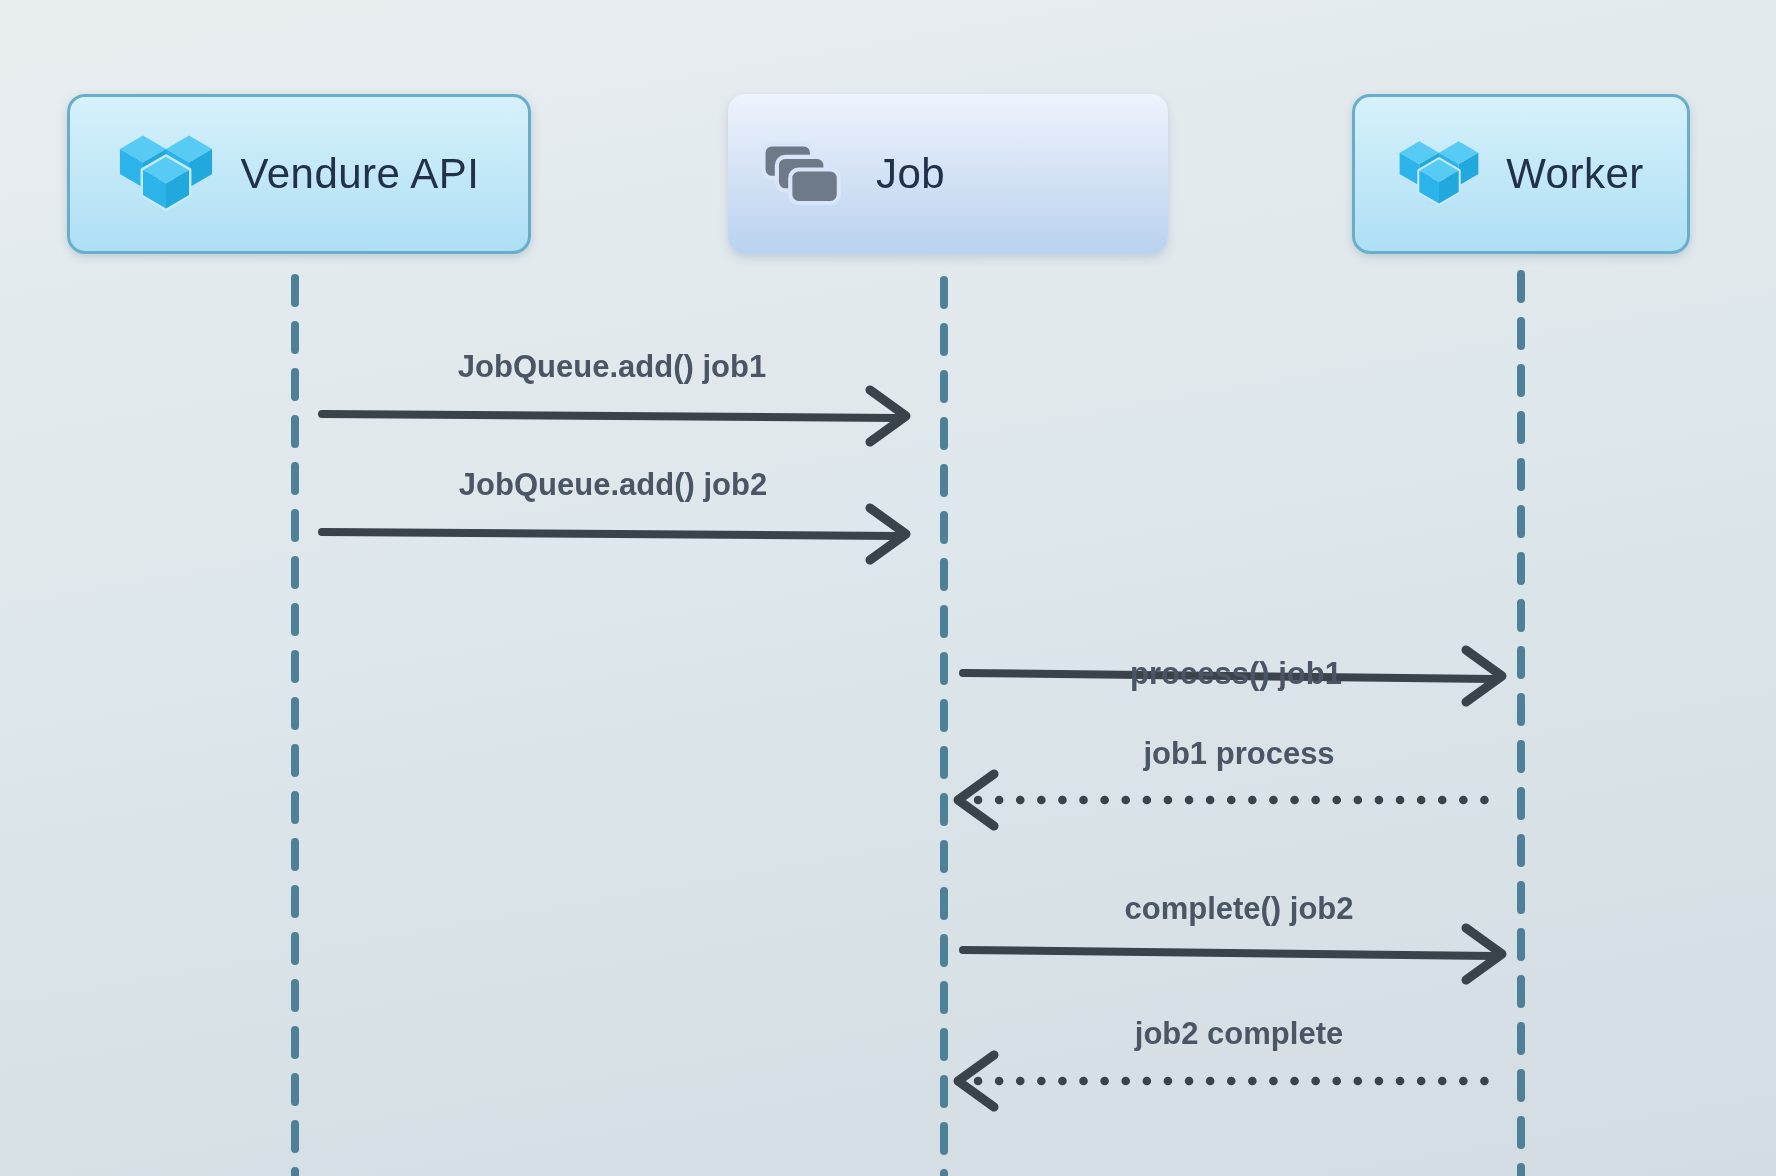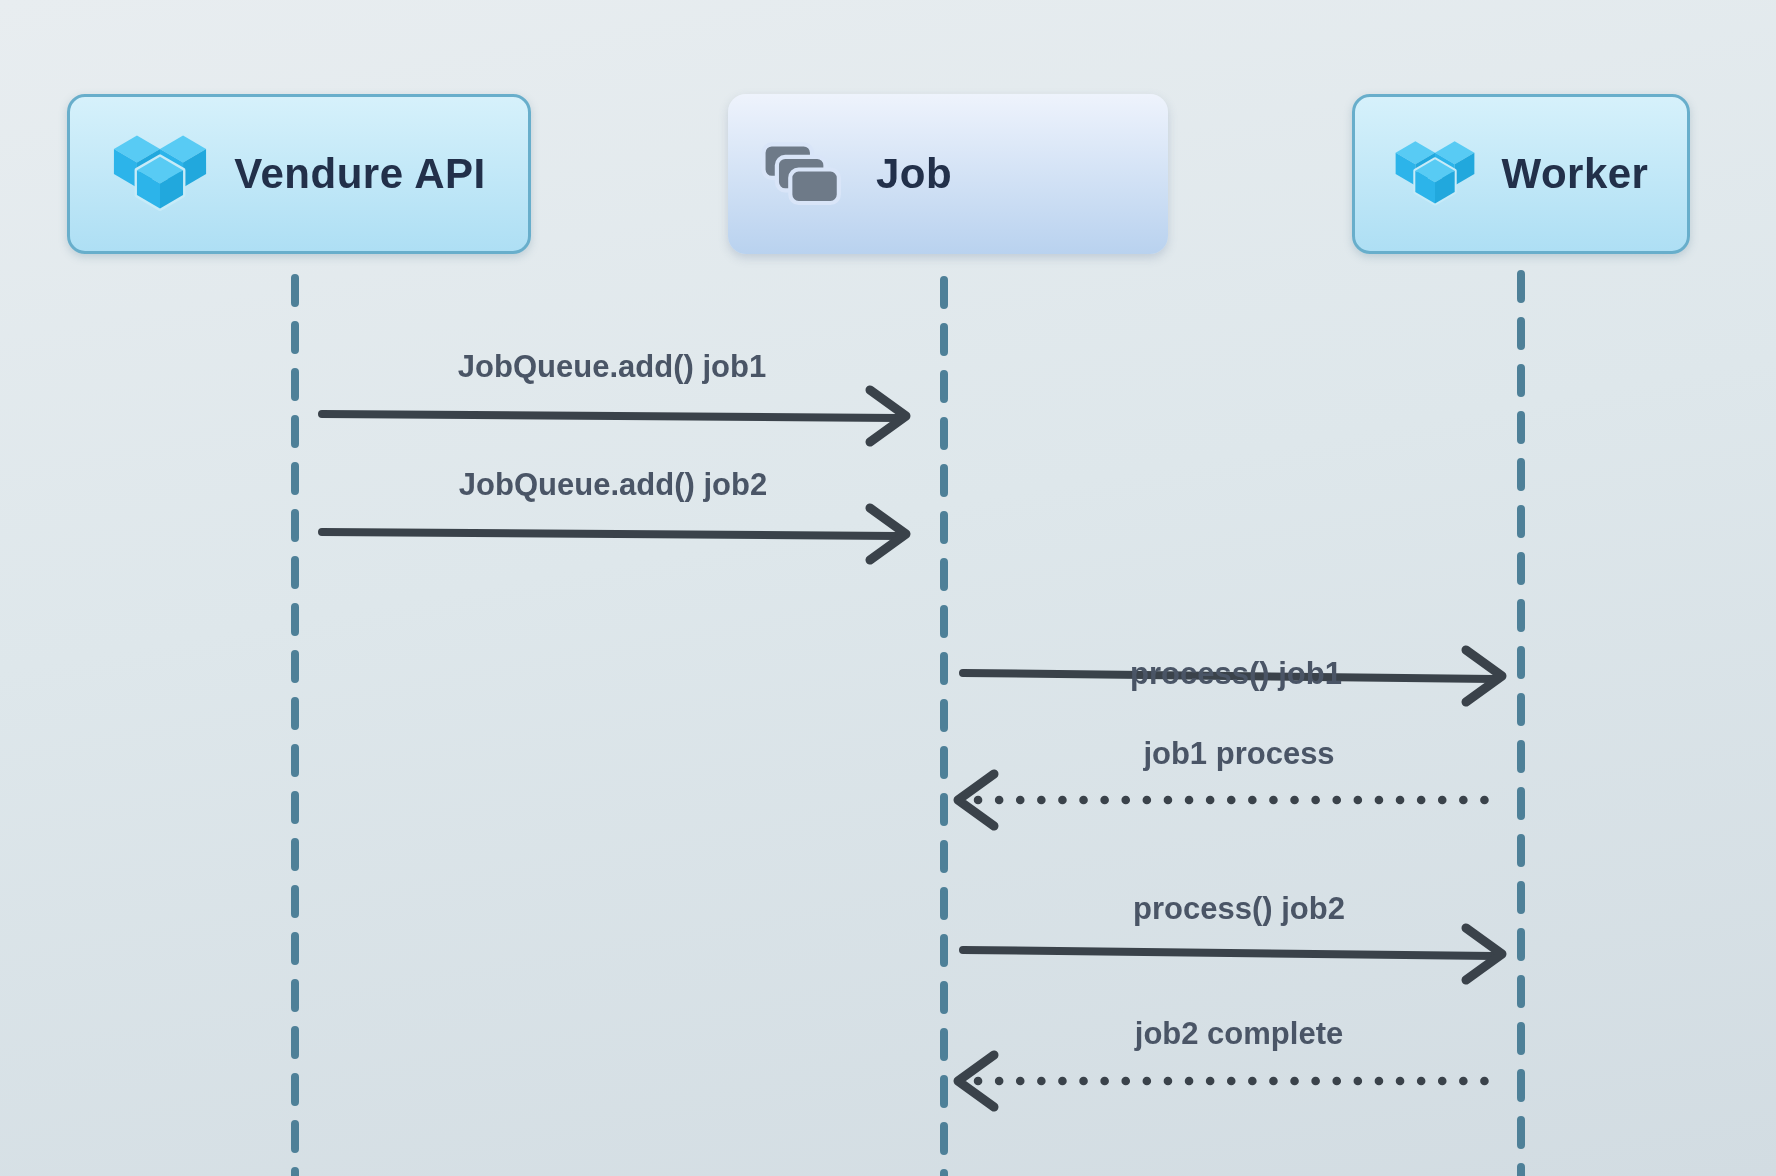--- a/index.html
+++ b/index.html
@@ -29,21 +29,21 @@
   }
   .actor-vendure{ left:67px; width:464px; }
   .actor-job{
     left:728px; width:440px;
     background:linear-gradient(180deg, var(--job-fill-top) 0%, var(--job-fill-bottom) 100%);
     box-shadow:0 4px 10px rgba(120,140,170,.30);
     justify-content:flex-start; padding-left:32px; gap:32px;
   }
   .actor-worker{ left:1352px; width:338px; }
   .actor-label{
-    font-size:42px; font-weight:bold; color:var(--actor-text); letter-spacing:.5px;
+    font-size:42px; font-weight:normal; color:var(--actor-text); letter-spacing:.5px;
     line-height:1;
   }
   .msg-label{
     position:absolute; transform:translateX(-50%);
     font-size:31px; font-weight:bold; color:var(--label-text);
     white-space:nowrap; line-height:1;
   }
   .l1{ left:612px;  top:351px; }
   .l2{ left:613px;  top:469px; }
   .l3{ left:1236px; top:611px;margin-top:47px; }
@@ -127,16 +127,16 @@
       <rect x="20" y="19" width="58" height="40" rx="10" fill="var(--icon-gray)" stroke="var(--icon-gap)" stroke-width="5"></rect>
       <rect x="36" y="34" width="58" height="40" rx="10" fill="var(--icon-gray)" stroke="var(--icon-gap)" stroke-width="5"></rect>
     </svg>
     <span class="actor-label">Job</span>
   </div>
 
   <div class="msg-label l1">JobQueue.add() job1</div>
   <div class="msg-label l2">JobQueue.add() job2</div>
   <div class="msg-label l3">process() job1</div>
   <div class="msg-label l4">job1 process</div>
-  <div class="msg-label l5">process() job2</div>
+  <div class="msg-label l5">complete() job2</div>
   <div class="msg-label l6">job2 complete</div>
 
 </div>
 
 </body></html>

